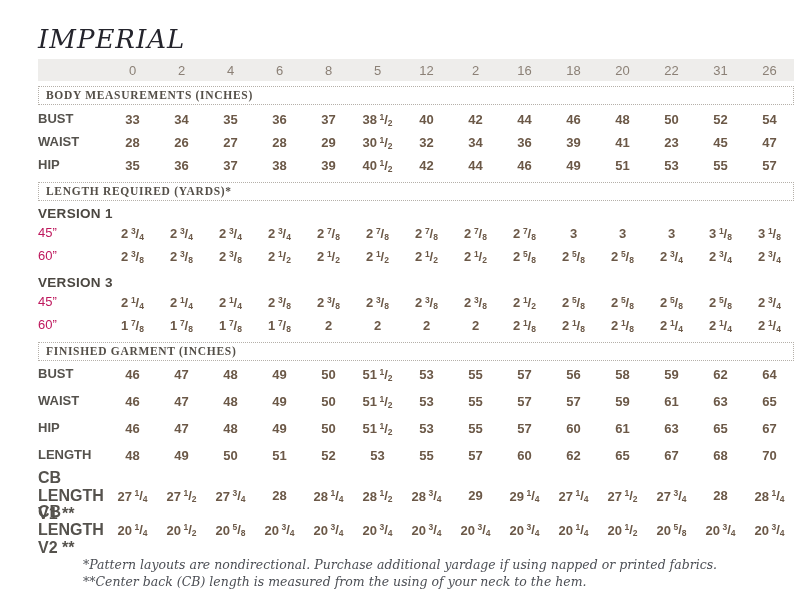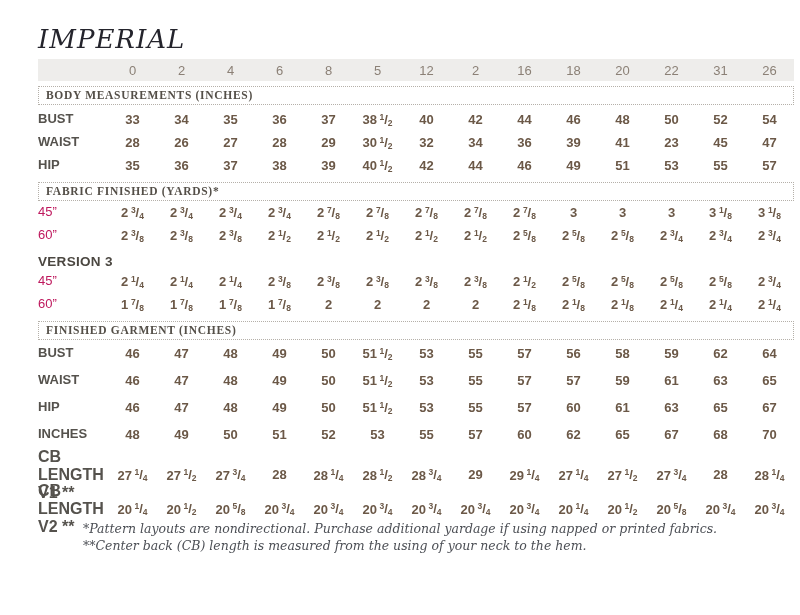--- a/index.html
+++ b/index.html
@@ -55,21 +55,21 @@
     font-weight:700;font-size:13px;color:#6b5847;
     white-space:nowrap;
   }
   .vheading{
     margin-top:5px;height:16px;line-height:16px;
     font-weight:700;font-size:13.5px;color:#4b4741;letter-spacing:0.3px;
   }
   .vheading.second{margin-top:7px;}
   .fr sup{font-size:8.5px;vertical-align:4.5px;}
   .fr sub{font-size:8.5px;vertical-align:-2px;}
-  .footwrap{margin-top:5px;text-align:center;}
+  .footwrap{margin-top:20px;text-align:center;}
   .footnotes{
     display:inline-block;text-align:left;
     font-family:"DejaVu Serif",serif;font-style:italic;
     font-size:12.5px;line-height:1.35;color:#4c4f55;
   }
 </style>
 </head>
 <body>
 
 <div class="page">
@@ -145,22 +145,23 @@
             <div class="cell">49</div>
             <div class="cell">51</div>
             <div class="cell">53</div>
             <div class="cell">55</div>
             <div class="cell">57</div>
           </div>
         </div>
     </section>
 
     <section>
-      <div class="secbox">FABRIC FINISHED (YARDS)*</div>
+      <div class="secbox">LENGTH REQUIRED (YARDS)*</div>
       <div class="fabric" id="sec1">
+          <div class="vheading">VERSION 1</div>
           <div class="trow">
             <div class="rlabel light">45”</div>
             <div class="cell">2 <span class="fr"><sup>3</sup>/<sub>4</sub></span></div>
             <div class="cell">2 <span class="fr"><sup>3</sup>/<sub>4</sub></span></div>
             <div class="cell">2 <span class="fr"><sup>3</sup>/<sub>4</sub></span></div>
             <div class="cell">2 <span class="fr"><sup>3</sup>/<sub>4</sub></span></div>
             <div class="cell">2 <span class="fr"><sup>7</sup>/<sub>8</sub></span></div>
             <div class="cell">2 <span class="fr"><sup>7</sup>/<sub>8</sub></span></div>
             <div class="cell">2 <span class="fr"><sup>7</sup>/<sub>8</sub></span></div>
             <div class="cell">2 <span class="fr"><sup>7</sup>/<sub>8</sub></span></div>
@@ -274,21 +275,21 @@
             <div class="cell">53</div>
             <div class="cell">55</div>
             <div class="cell">57</div>
             <div class="cell">60</div>
             <div class="cell">61</div>
             <div class="cell">63</div>
             <div class="cell">65</div>
             <div class="cell">67</div>
           </div>
           <div class="trow">
-            <div class="rlabel">INCHES</div>
+            <div class="rlabel">LENGTH</div>
             <div class="cell">48</div>
             <div class="cell">49</div>
             <div class="cell">50</div>
             <div class="cell">51</div>
             <div class="cell">52</div>
             <div class="cell">53</div>
             <div class="cell">55</div>
             <div class="cell">57</div>
             <div class="cell">60</div>
             <div class="cell">62</div>

